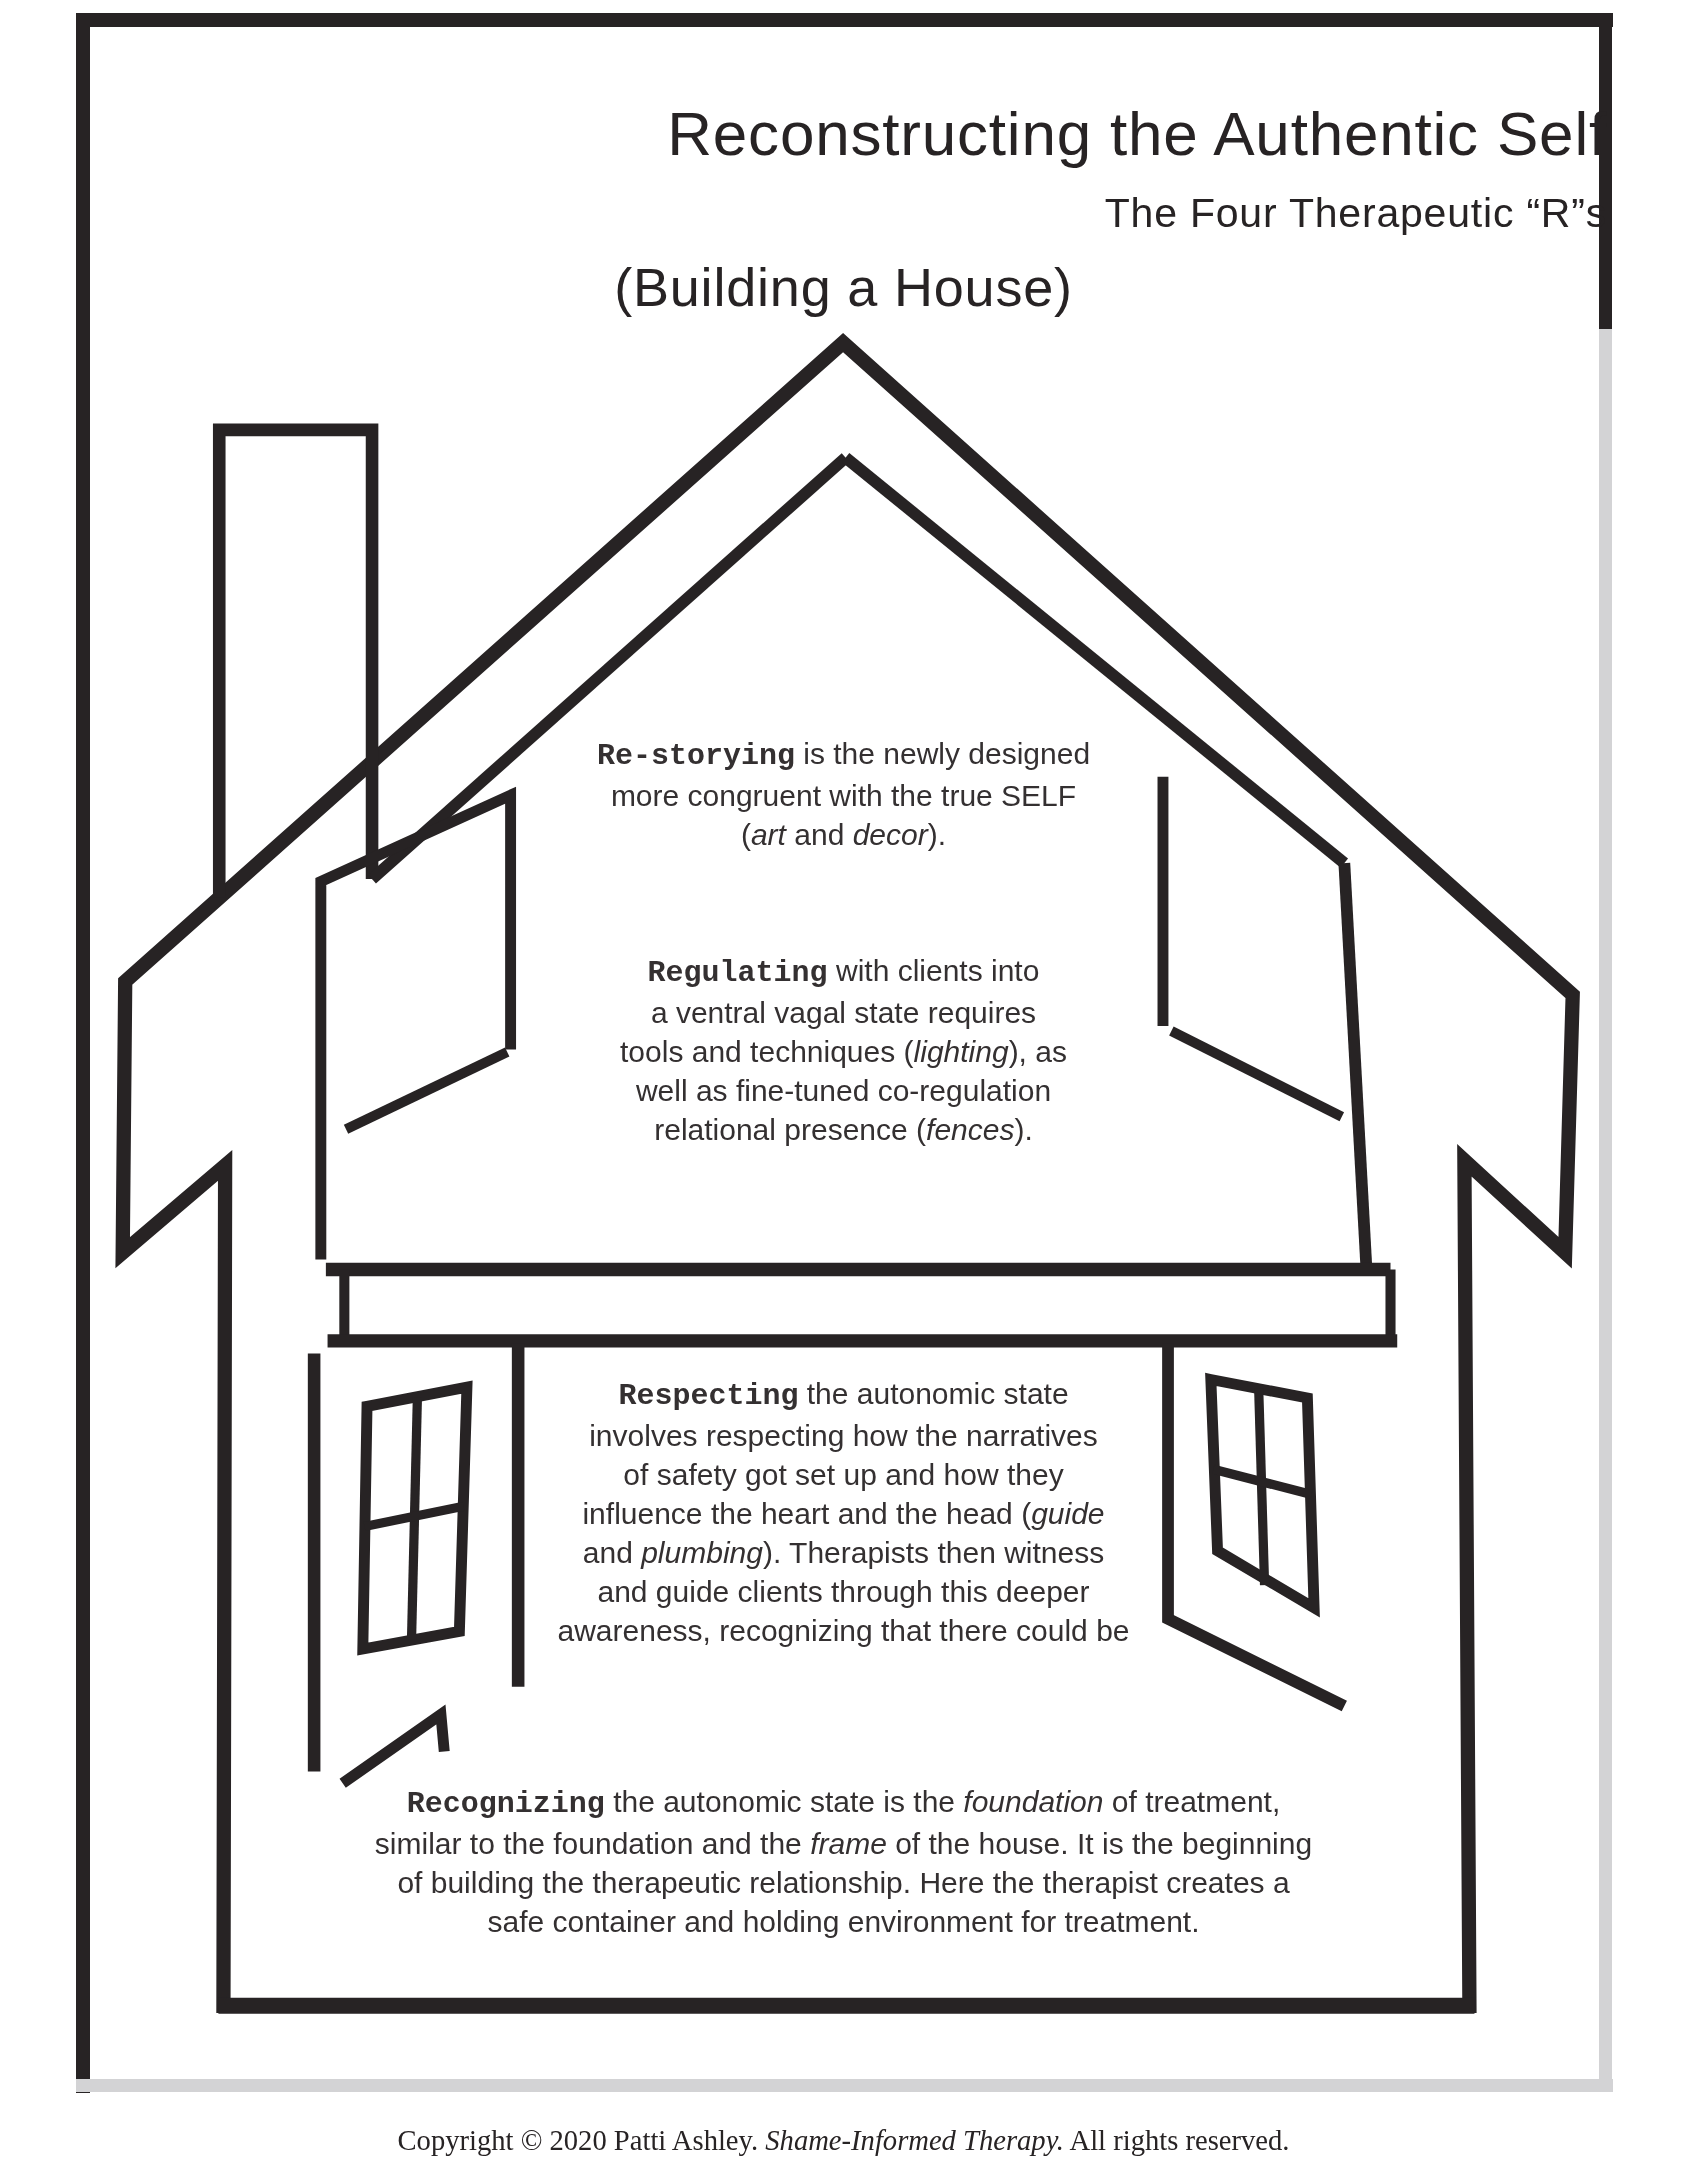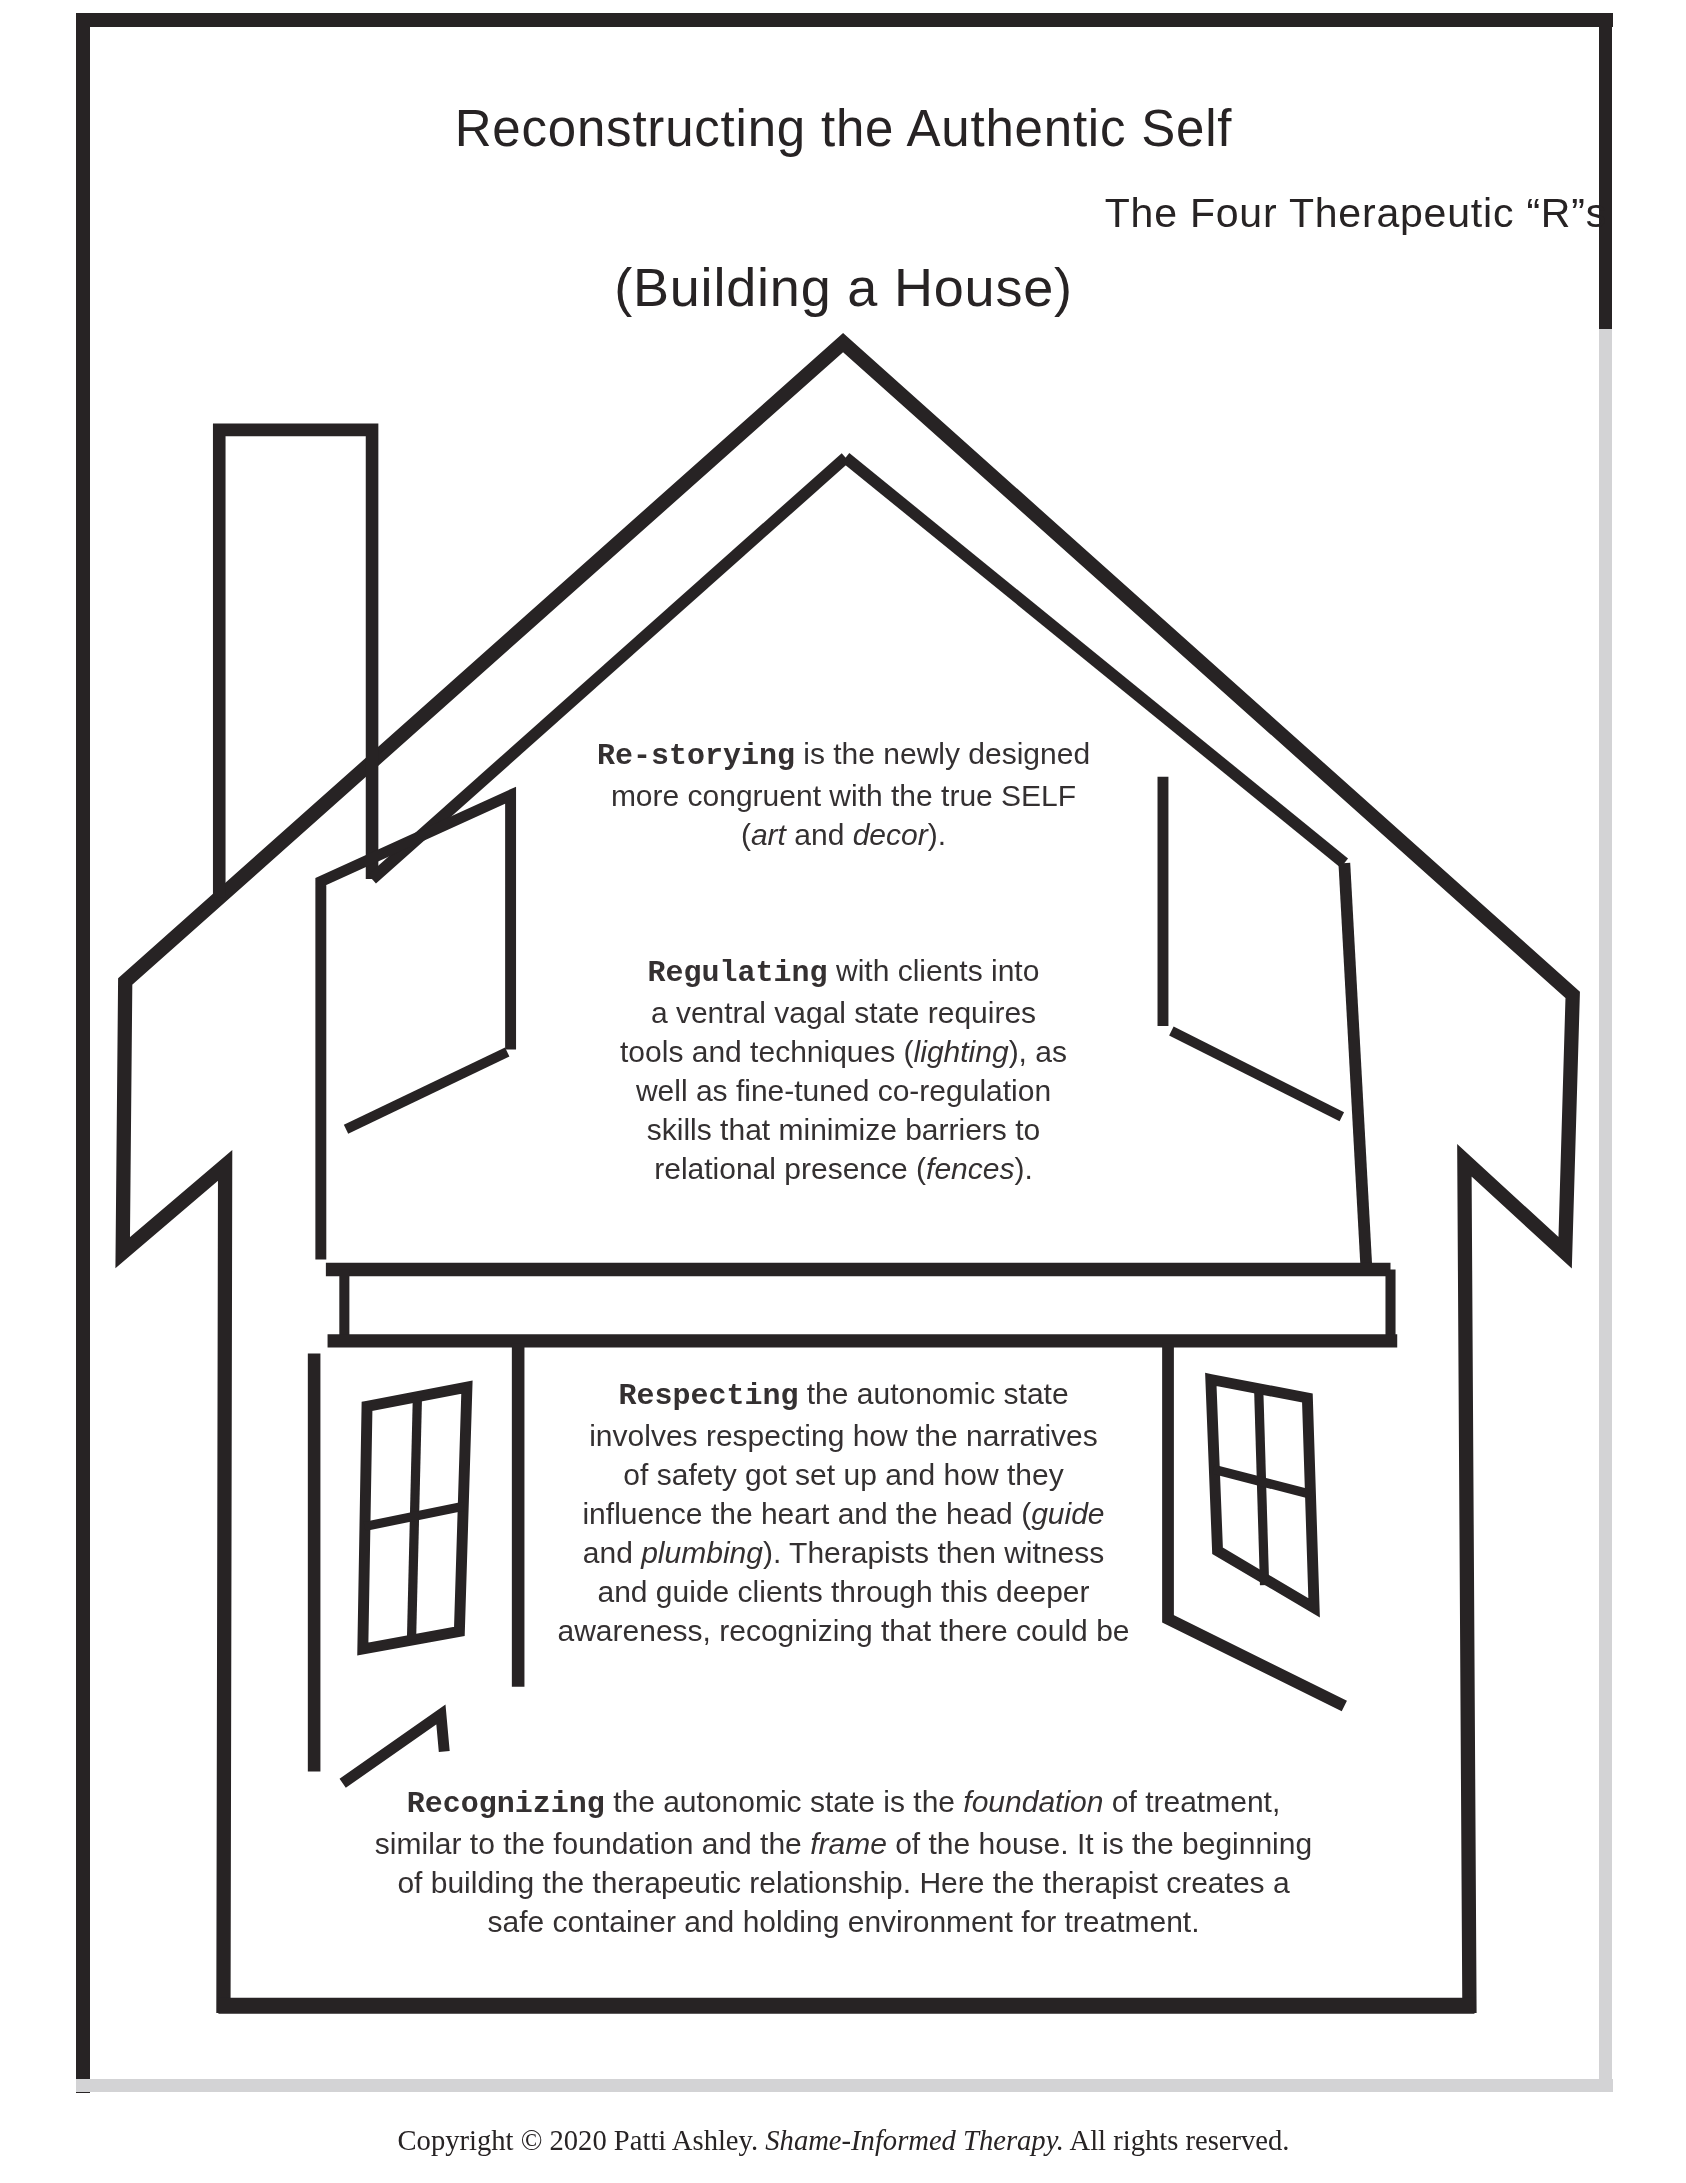--- a/index.html
+++ b/index.html
@@ -4,22 +4,22 @@
 <style>
   html,body{margin:0;padding:0;}
   body{
     width:1687px;height:2183px;position:relative;background:#ffffff;
     font-family:"Liberation Sans",sans-serif;overflow:hidden;
     --ink:#272324;--border-gray:#d3d3d5;--text:#343031;
   }
   .border{position:absolute;}
   .bk{background:var(--ink);}
   .gy{background:var(--border-gray);}
-  #title{position:absolute;left:80px;right:80px;top:102px;text-align:center;
-         font-size:51px;font-weight:300;letter-spacing:0.8px;line-height:1.04;color:var(--ink);}
+  #title{position:absolute;left:80px;right:80px;top:102px;text-align:right;
+         font-size:62px;font-weight:300;letter-spacing:0.8px;line-height:1.04;color:var(--ink);}
   #subtitle{position:absolute;left:80px;right:80px;top:193px;text-align:right;
          font-size:41px;font-weight:300;letter-spacing:0.8px;line-height:1;color:var(--ink);}
   #subtitle2{position:absolute;left:80px;right:80px;top:260px;text-align:center;
          font-size:54px;font-weight:300;letter-spacing:0.8px;line-height:1;color:var(--ink);}
   .tblock{position:absolute;left:92px;right:92px;text-align:center;
           font-size:30px;line-height:39px;color:var(--text);}
   #restorying{top:734px;}
   #regulating{top:951px;}
   #respecting{top:1374px;}
   #recognizing{top:1782px;}
@@ -74,21 +74,20 @@
 <div id="restorying" class="tblock">
     <div class="tline"><span class="b">Re-storying</span><span> is the newly designed</span></div>
     <div class="tline"><span>more congruent with the true SELF</span></div>
     <div class="tline"><span>(</span><span class="i">art</span><span> and </span><span class="i">decor</span><span>).</span></div>
   </div>
 <div id="regulating" class="tblock">
     <div class="tline"><span class="b">Regulating</span><span> with clients into</span></div>
     <div class="tline"><span>a ventral vagal state requires</span></div>
     <div class="tline"><span>tools and techniques (</span><span class="i">lighting</span><span>), as</span></div>
     <div class="tline"><span>well as fine-tuned co-regulation</span></div>
-    <div class="tline"><span>skills that minimize barriers to</span></div>
     <div class="tline"><span>relational presence (</span><span class="i">fences</span><span>).</span></div>
   </div>
 <div id="respecting" class="tblock">
     <div class="tline"><span class="b">Respecting</span><span> the autonomic state</span></div>
     <div class="tline"><span>involves respecting how the narratives</span></div>
     <div class="tline"><span>of safety got set up and how they</span></div>
     <div class="tline"><span>influence the heart and the head (</span><span class="i">guide</span></div>
     <div class="tline"><span>and </span><span class="i">plumbing</span><span>). Therapists then witness</span></div>
     <div class="tline"><span>and guide clients through this deeper</span></div>
     <div class="tline"><span>awareness, recognizing that there could be</span></div>

